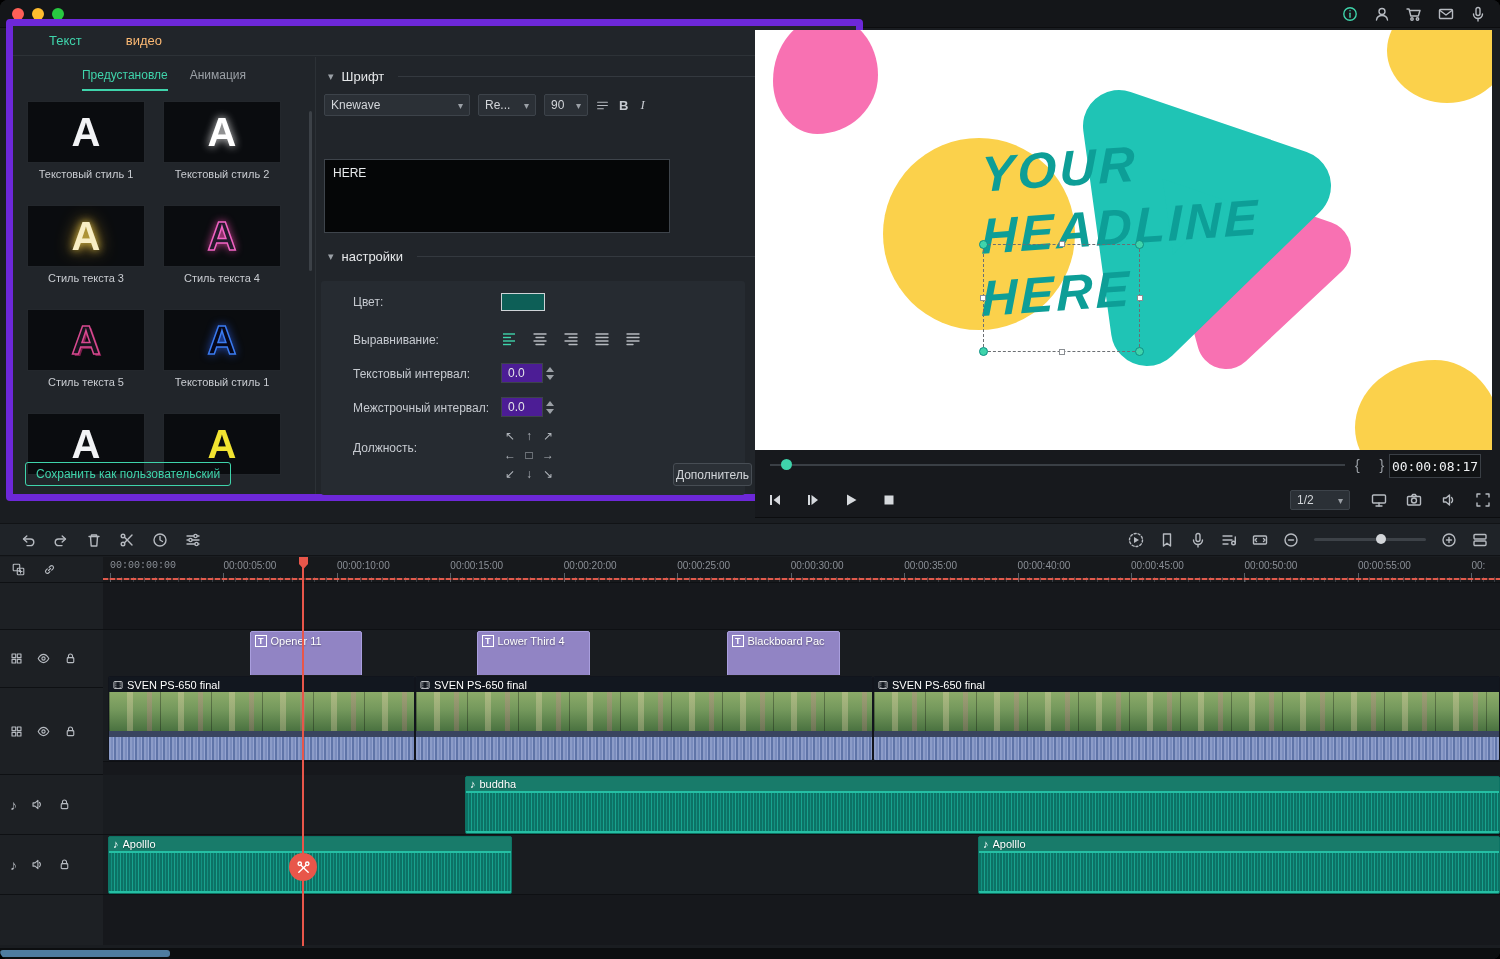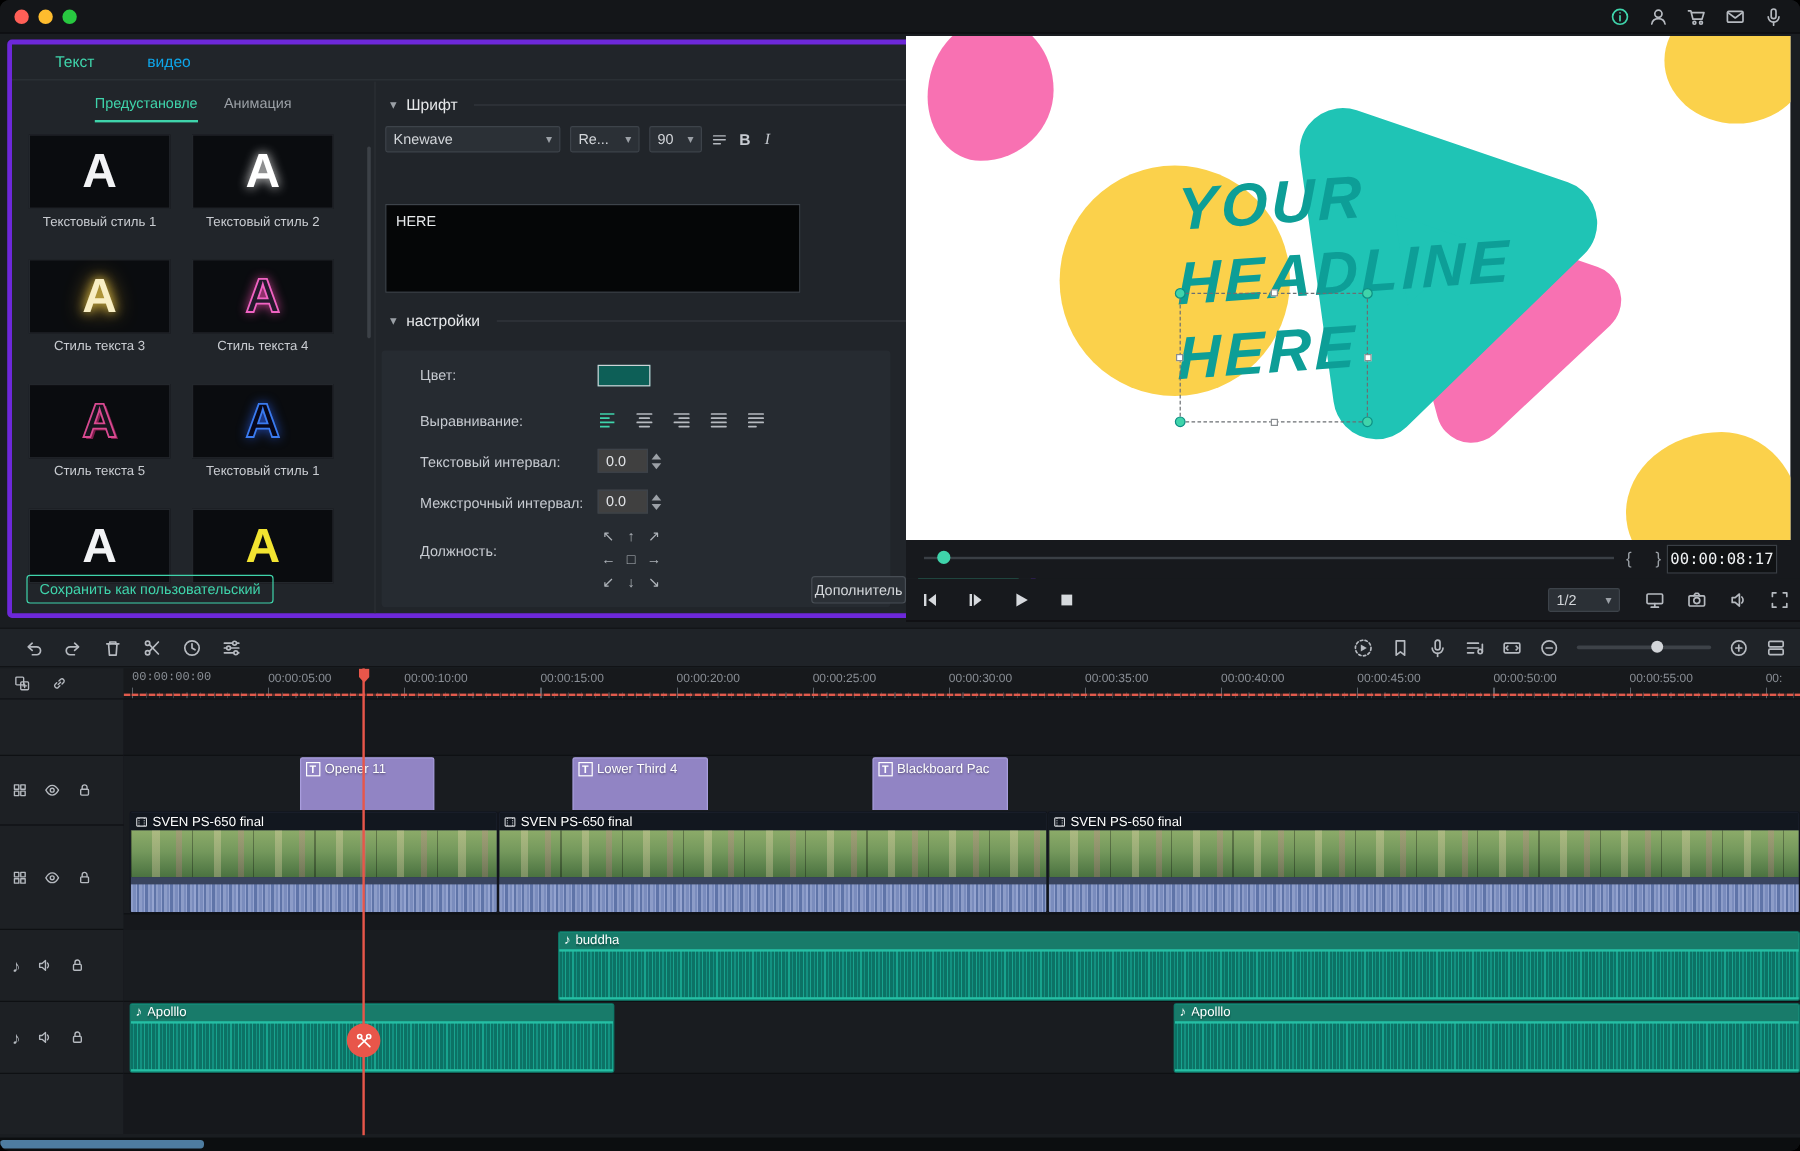--- a/index.html
+++ b/index.html
@@ -15,23 +15,23 @@
 
   
   .titlebar{position:absolute;left:0;top:0;right:0;height:28px;background:#141619;display:flex;align-items:center;border-bottom:1px solid #0c0d0f;}
   .traffic{position:absolute;left:12px;top:8px;display:flex;gap:8px;}
   .tl{width:12px;height:12px;border-radius:50%;}
   .tl.red{background:#ff5f57;} .tl.yellow{background:#febc2e;} .tl.green{background:#28c840;}
   .win-title{position:absolute;left:0;right:0;text-align:center;font-size:13px;color:#e3e5e8;}
   .tb-icons{position:absolute;right:14px;top:6px;display:flex;gap:16px;align-items:center;}
 
   
-  .left-panel{position:absolute;left:6px;top:33px;width:857px;height:482px;background:#21252a;border:4px solid #6d28d9;border-radius:4px;}
+  .left-panel{position:absolute;left:6px;top:19px;width:857px;height:482px;background:#21252a;border:7px solid #6d28d9;border-radius:4px;}
   .panel-tabs{height:30px;border-bottom:1px solid #2d3237;display:flex;align-items:center;gap:44px;padding-left:36px;font-size:13px;}
-  .ptab{color:#0ea5e9;cursor:pointer;}
+  .ptab{color:#fdba74;cursor:pointer;}
   .ptab.active{color:var(--accent);}
   .presets-col{position:absolute;left:0;top:31px;width:302px;bottom:0;}
   .preset-tabs{height:34px;display:flex;justify-content:center;align-items:flex-end;gap:22px;font-size:12px;padding-bottom:0;}
   .stab{color:#9ba0a6;padding-bottom:7px;border-bottom:2px solid transparent;cursor:pointer;}
   .stab.active{color:var(--accent);border-bottom-color:var(--accent);}
   .preset-grid{position:absolute;left:14px;top:44px;width:262px;height:378px;overflow:hidden;display:grid;grid-template-columns:118px 118px;column-gap:18px;row-gap:20px;align-content:start;}
   .preset-item{width:118px;height:84px;cursor:pointer;}
   .preset-thumb{height:62px;background:#0a0c0f;border:1px solid #23272c;display:flex;align-items:center;justify-content:center;}
   .preset-label{font-size:11px;color:#c9ccd1;text-align:center;margin-top:5px;white-space:nowrap;}
   .pletter{font-size:40px;font-weight:bold;line-height:1;}
@@ -54,21 +54,21 @@
   .dd .caret{color:#9ba0a6;font-size:10px;margin-left:6px;}
   .style-btn{color:#c6cad0;font-size:13px;cursor:pointer;padding:0 2px;}
   .text-entry{position:absolute;left:8px;top:102px;width:346px;height:74px;background:#050607;border:1px solid #3e444b;color:#e8eaec;font-size:12px;padding:6px 8px;font-family:inherit;}
   .settings-panel{position:absolute;left:5px;top:224px;width:424px;height:214px;background:#262b31;border-radius:3px;}
   .srow{position:absolute;left:32px;font-size:12px;color:#c6cad0;}
   .sctrl{position:absolute;left:180px;}
   .swatch{width:44px;height:18px;border:1px solid #cfd3d7;cursor:pointer;}
   .align-row{display:flex;gap:15px;align-items:center;}
   .alic{width:16px;height:16px;cursor:pointer;}
   .spinbox{display:flex;align-items:center;}
-  .spinval{width:42px;height:20px;background:#404040;border:1px solid #3d434a;font-size:12px;color:#e3e5e8;display:flex;align-items:center;padding-left:6px;}
+  .spinval{width:42px;height:20px;background:#4c1d95;border:1px solid #3d434a;font-size:12px;color:#e3e5e8;display:flex;align-items:center;padding-left:6px;}
   .spinarrows{display:flex;flex-direction:column;margin-left:3px;gap:3px;}
   .tri-up{width:0;height:0;border-left:4px solid transparent;border-right:4px solid transparent;border-bottom:5px solid #9ba0a6;cursor:pointer;}
   .tri-dn{width:0;height:0;border-left:4px solid transparent;border-right:4px solid transparent;border-top:5px solid #9ba0a6;cursor:pointer;}
   .pospad{display:grid;grid-template-columns:repeat(3,18px);grid-auto-rows:18px;gap:1px;}
   .pospad span{display:flex;align-items:center;justify-content:center;color:#aeb3b9;font-size:12px;cursor:pointer;}
   .actions{position:absolute;bottom:8px;right:10px;display:flex;gap:10px;}
   .btn{height:23px;padding:0 2px;font-size:12px;border-radius:3px;font-family:inherit;cursor:pointer;}
   .btn.secondary{background:#2b3036;border:1px solid #474d54;color:#d3d6da;}
   .btn.primary{background:var(--accent);border:1px solid var(--accent);color:#14532d;min-width:84px;}
 

